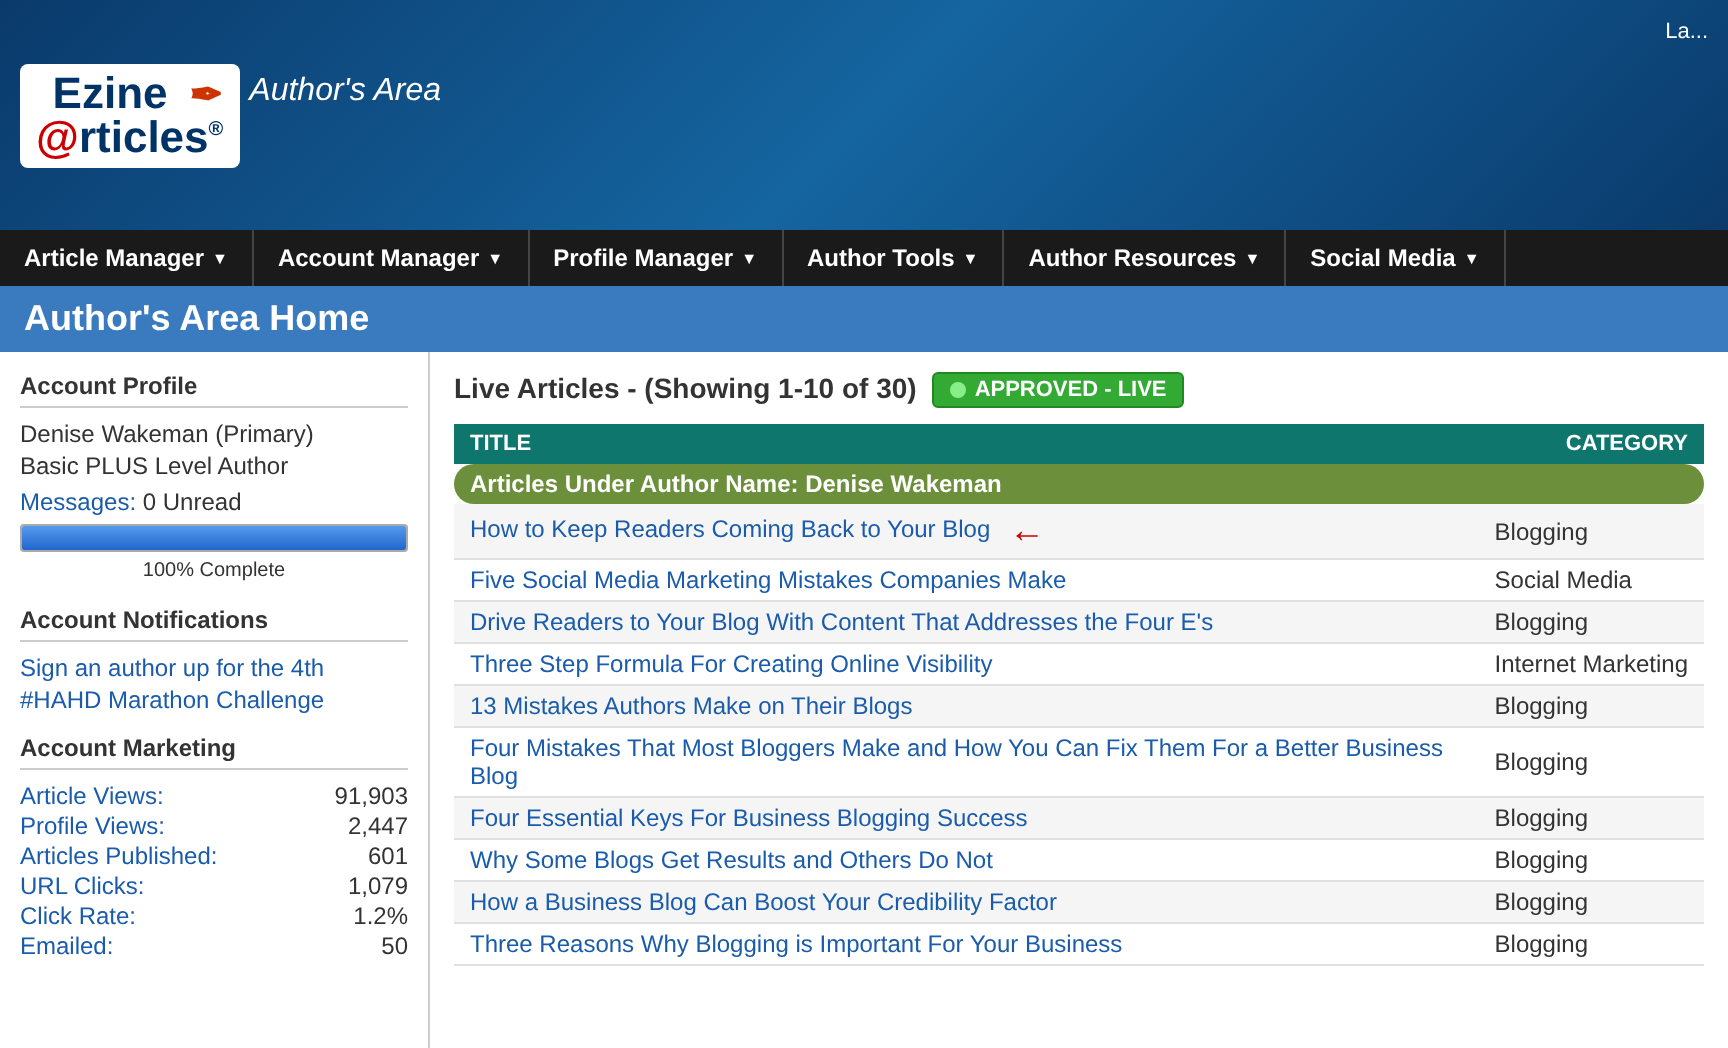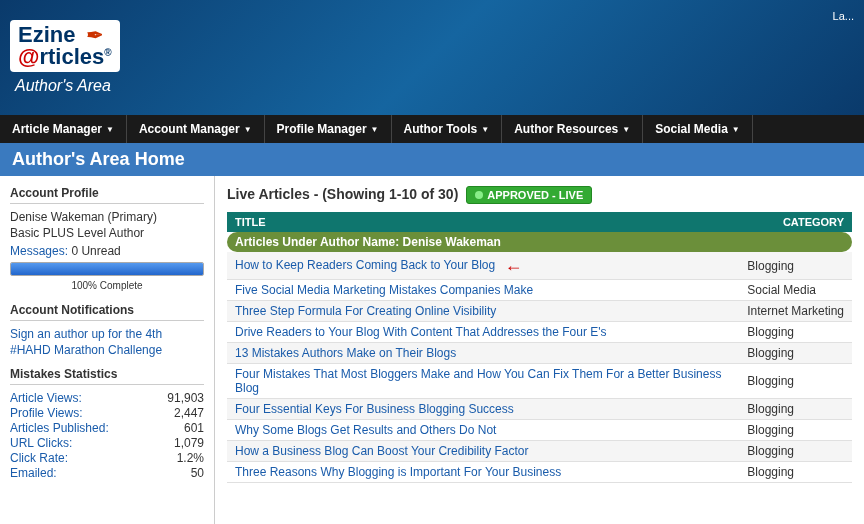--- a/index.html
+++ b/index.html
@@ -10,22 +10,22 @@
       background: linear-gradient(135deg, #0a3a6b 0%, #1565a0 50%, #0a3a6b 100%);
       height: 115px;
       display: flex;
       align-items: center;
       padding: 0 10px;
       position: relative;
       overflow: hidden;
     }
     .header-logo {
       display: flex;
-      flex-direction: column;
       align-items: flex-start;
+      text-align: right;
     }
     .logo-box {
       background: white;
       border-radius: 4px;
       padding: 4px 8px;
       display: flex;
       align-items: center;
     }
     .logo-ezine {
       font-size: 22px;
@@ -325,21 +325,21 @@
       <div class="progress-label">100% Complete</div>
     </div>
 
     <div class="sidebar-section">
       <div class="sidebar-section-title">Account Notifications</div>
       <a class="sidebar-link" href="#">Sign an author up for the 4th</a>
       <a class="sidebar-link" href="#">#HAHD Marathon Challenge</a>
     </div>
 
     <div class="sidebar-section">
-      <div class="sidebar-section-title">Mistakes Statistics</div>
+      <div class="sidebar-section-title">Account Marketing</div>
       <div class="stat-row">
         <a class="stat-label" href="#"><span>Article Views:</span></a>
         <span class="stat-value">91,903</span>
       </div>
       <div class="stat-row">
         <a class="stat-label" href="#"><span>Profile Views:</span></a>
         <span class="stat-value">2,447</span>
       </div>
       <div class="stat-row">
         <a class="stat-label" href="#"><span>Articles Published:</span></a>
@@ -395,30 +395,30 @@
 
         <tr class="article-row">
           <td class="title-cell">
             <a href="#" style="color:#1a5cab;text-decoration:none;">Five Social Media Marketing Mistakes Companies Make</a>
           </td>
           <td class="cat-cell">Social Media</td>
         </tr>
 
         <tr class="article-row">
           <td class="title-cell">
+            <a href="#" style="color:#1a5cab;text-decoration:none;">Drive Readers to Your Blog With Content That Addresses the Four E's</a>
+          </td>
+          <td class="cat-cell">Blogging</td>
+        </tr>
+
+        <tr class="article-row">
+          <td class="title-cell">
             <a href="#" style="color:#1a5cab;text-decoration:none;">Three Step Formula For Creating Online Visibility</a>
           </td>
           <td class="cat-cell">Internet Marketing</td>
-        </tr>
-
-        <tr class="article-row">
-          <td class="title-cell">
-            <a href="#" style="color:#1a5cab;text-decoration:none;">Drive Readers to Your Blog With Content That Addresses the Four E's</a>
-          </td>
-          <td class="cat-cell">Blogging</td>
         </tr>
 
         <tr class="article-row">
           <td class="title-cell">
             <a href="#" style="color:#1a5cab;text-decoration:none;">13 Mistakes Authors Make on Their Blogs</a>
           </td>
           <td class="cat-cell">Blogging</td>
         </tr>
 
         <tr class="article-row">

